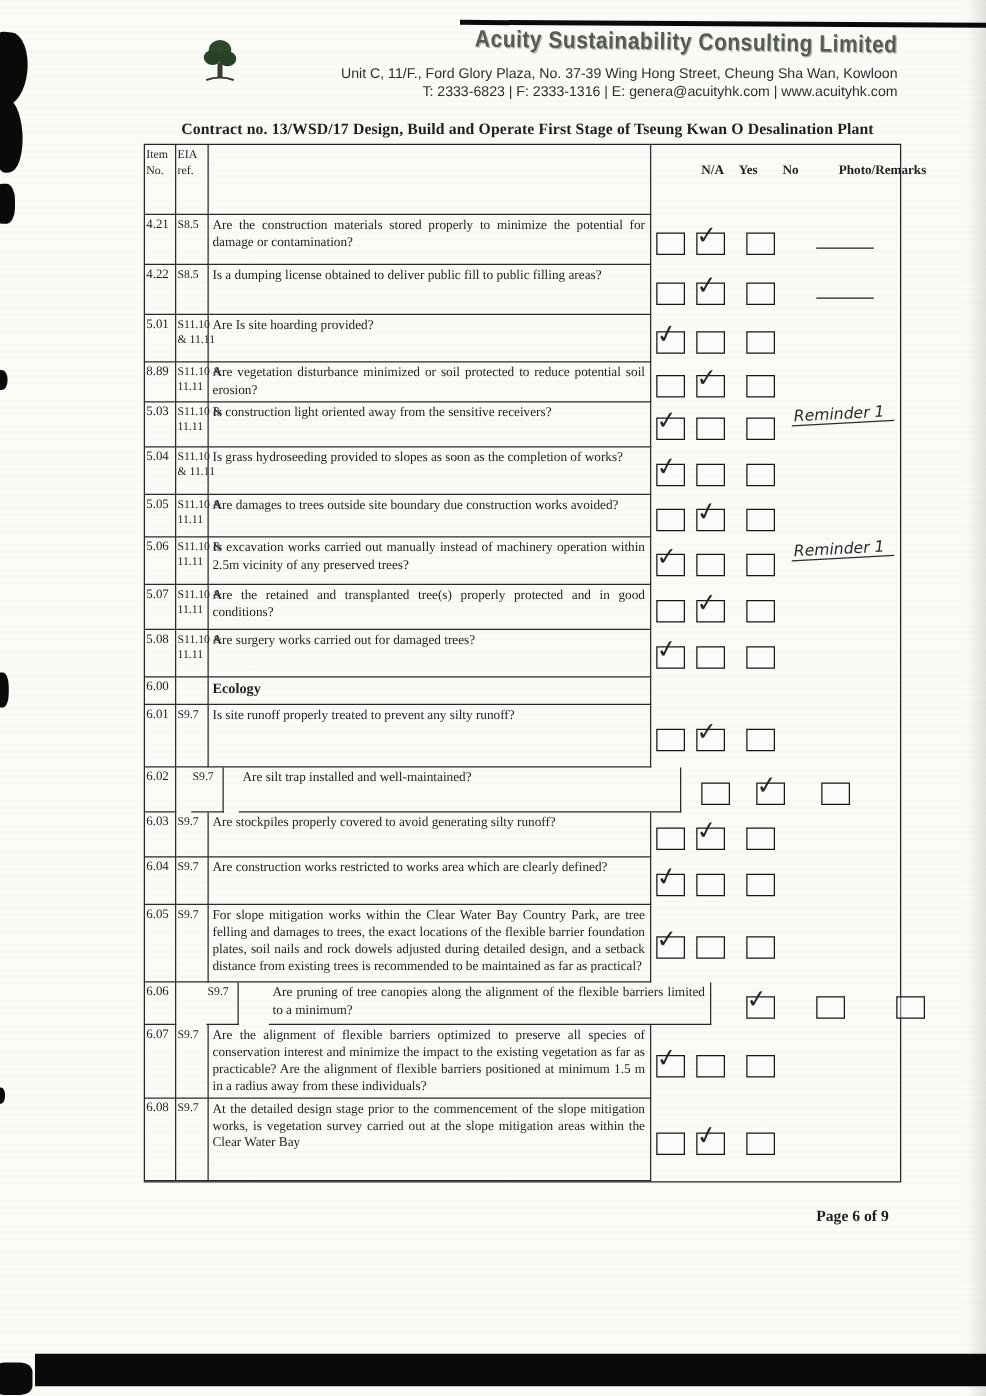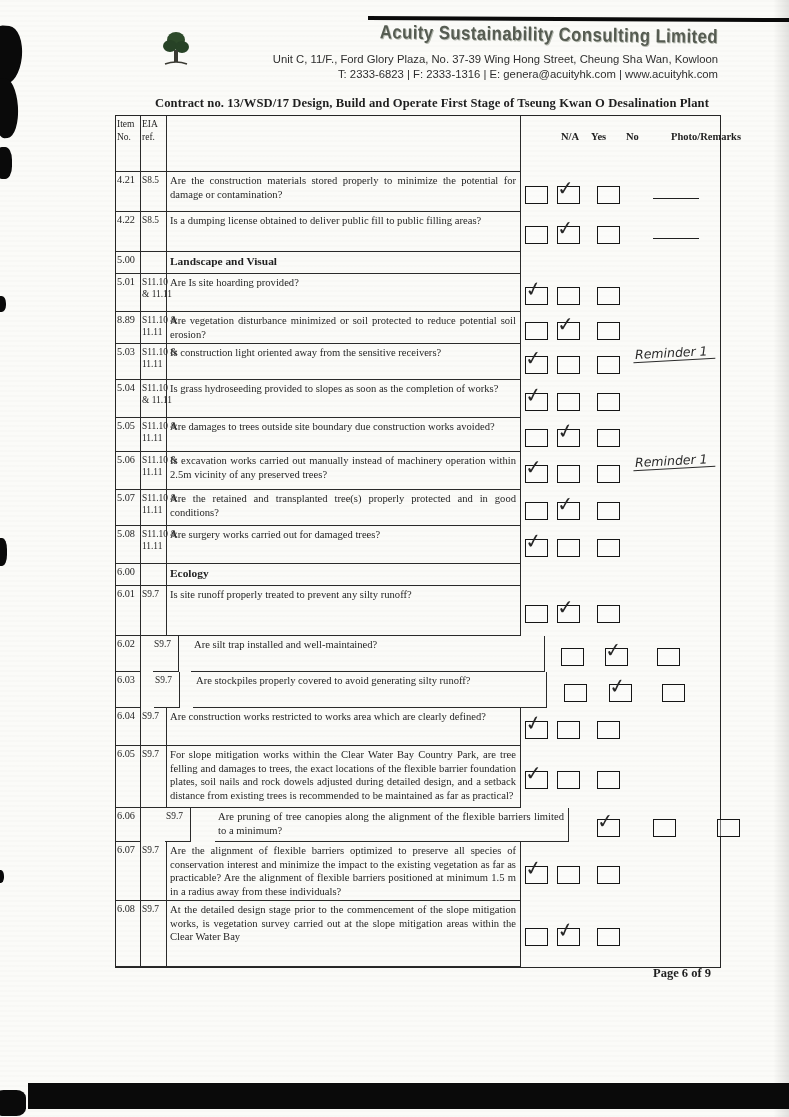--- a/index.html
+++ b/index.html
@@ -21,21 +21,21 @@
   .edge-shade{position:absolute;right:0;top:0;width:16px;height:100%;z-index:5;
         background:linear-gradient(to right,rgba(0,0,0,0),rgba(0,0,0,0.10));}
   
   .logo{position:absolute;left:161px;top:30px;z-index:2;}
   .hdr-text{position:absolute;left:238px;top:26px;width:480px;text-align:right;z-index:2;}
   .company-name{font-family:"Liberation Sans",sans-serif;font-weight:700;font-size:19px;
         color:#565c52;letter-spacing:.5px;transform:rotate(0.8deg) scaleX(0.88);
         transform-origin:right center;text-shadow:1px 1px 0 rgba(125,133,118,.55);margin-bottom:5px;}
   .addr{font-family:"Liberation Sans",sans-serif;font-size:11.3px;color:#2e2e2e;margin-bottom:3px;}
   .contact{font-family:"Liberation Sans",sans-serif;font-size:11.3px;color:#2e2e2e;}
-  .doc-title{position:absolute;left:155px;top:96px;width:585px;font-weight:700;font-size:12.6px;
+  .doc-title{position:absolute;left:145px;top:96px;width:585px;font-weight:700;font-size:12.6px;
         letter-spacing:.1px;z-index:2;}
   
   .table{position:absolute;left:115px;top:115px;width:606px;border:1.4px solid #262626;
         background:transparent;z-index:2;box-sizing:border-box;}
   .trow{display:grid;grid-template-columns:25px 26px 354px 30px 35px 45px 1fr;box-sizing:border-box;}
   .c{box-sizing:border-box;}
   .c.item{border-right:1.2px solid #2a2a2a;border-bottom:1.2px solid #2a2a2a;
         font-size:10.3px;padding:2px 0 0 1px;}
   .c.eia{border-right:1.2px solid #2a2a2a;border-bottom:1.2px solid #2a2a2a;
         font-size:9.4px;line-height:1.3;padding:2px 0 0 1px;white-space:pre;overflow:visible;z-index:1;}
@@ -131,29 +131,20 @@
               <span class="tick" style="transform: rotate(-6deg);">✓</span>
             </span>
           </div>
           <div class="c chk">
             <span class="cbox"></span>
           </div>
           <div class="c rem">
             <span class="rline"></span>
           </div>
         </div>
-        <div class="trow" style="min-height: 22px;">
-          <div class="c item">5.00</div>
-          <div class="c eia"></div>
-          <div class="c q section">Landscape and Visual</div>
-          <div class="c chk"></div>
-          <div class="c chk"></div>
-          <div class="c chk"></div>
-          <div class="c rem"></div>
-        </div>
         <div class="trow" style="min-height: 38px;">
           <div class="c item">5.01</div>
           <div class="c eia">S11.10
 &amp; 11.11</div>
           <div class="c q">Are Is site hoarding provided?</div>
           <div class="c chk">
             <span class="cbox">
               <span class="tick" style="transform: rotate(-12deg);">✓</span>
             </span>
           </div>
@@ -331,21 +322,21 @@
           <div class="c chk">
             <span class="cbox">
               <span class="tick" style="transform: rotate(-6deg);">✓</span>
             </span>
           </div>
           <div class="c chk">
             <span class="cbox"></span>
           </div>
           <div class="c rem"></div>
         </div>
-        <div class="trow" style="min-height: 36px; gap: 13px;">
+        <div class="trow" style="min-height: 36px;">
           <div class="c item">6.03</div>
           <div class="c eia">S9.7</div>
           <div class="c q">Are stockpiles properly covered to avoid generating silty runoff?</div>
           <div class="c chk">
             <span class="cbox"></span>
           </div>
           <div class="c chk">
             <span class="cbox">
               <span class="tick" style="transform: rotate(-9deg);">✓</span>
             </span>

